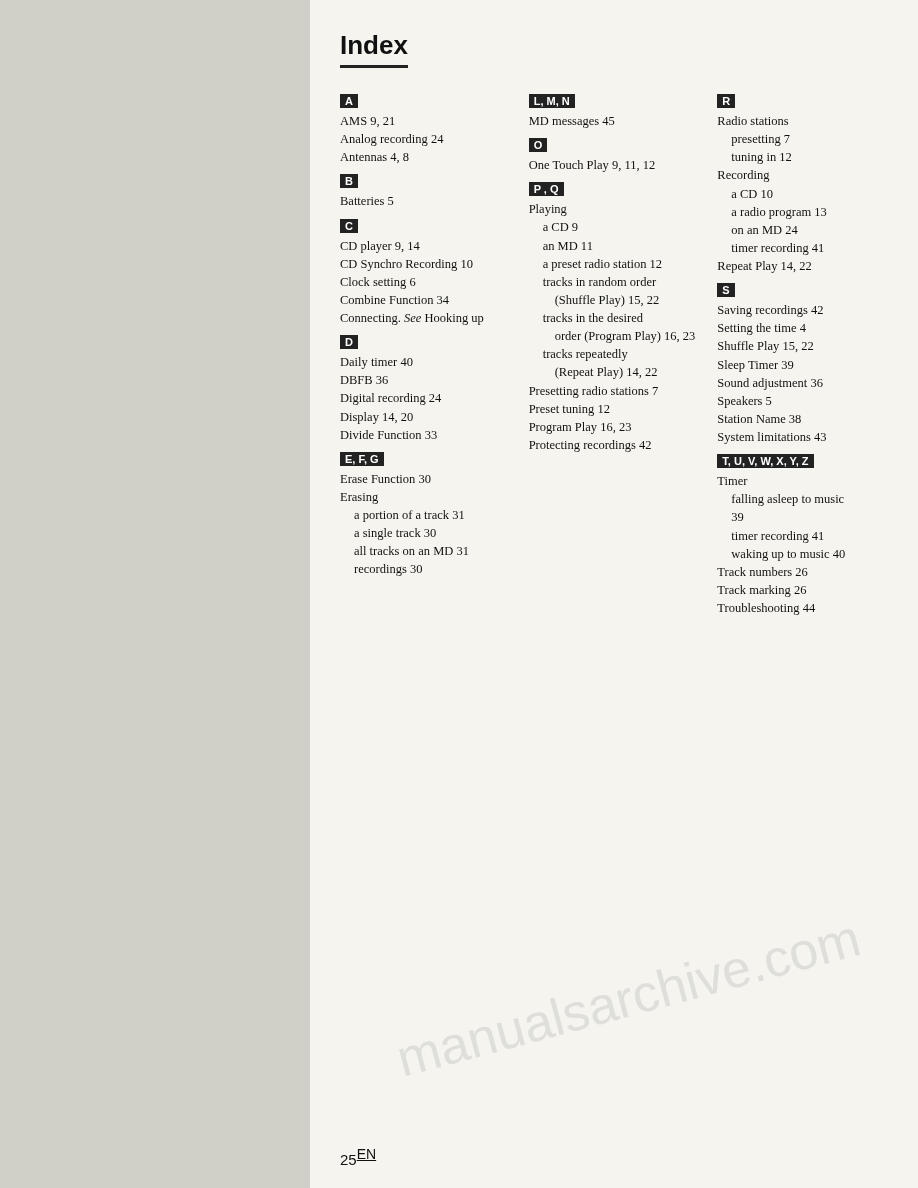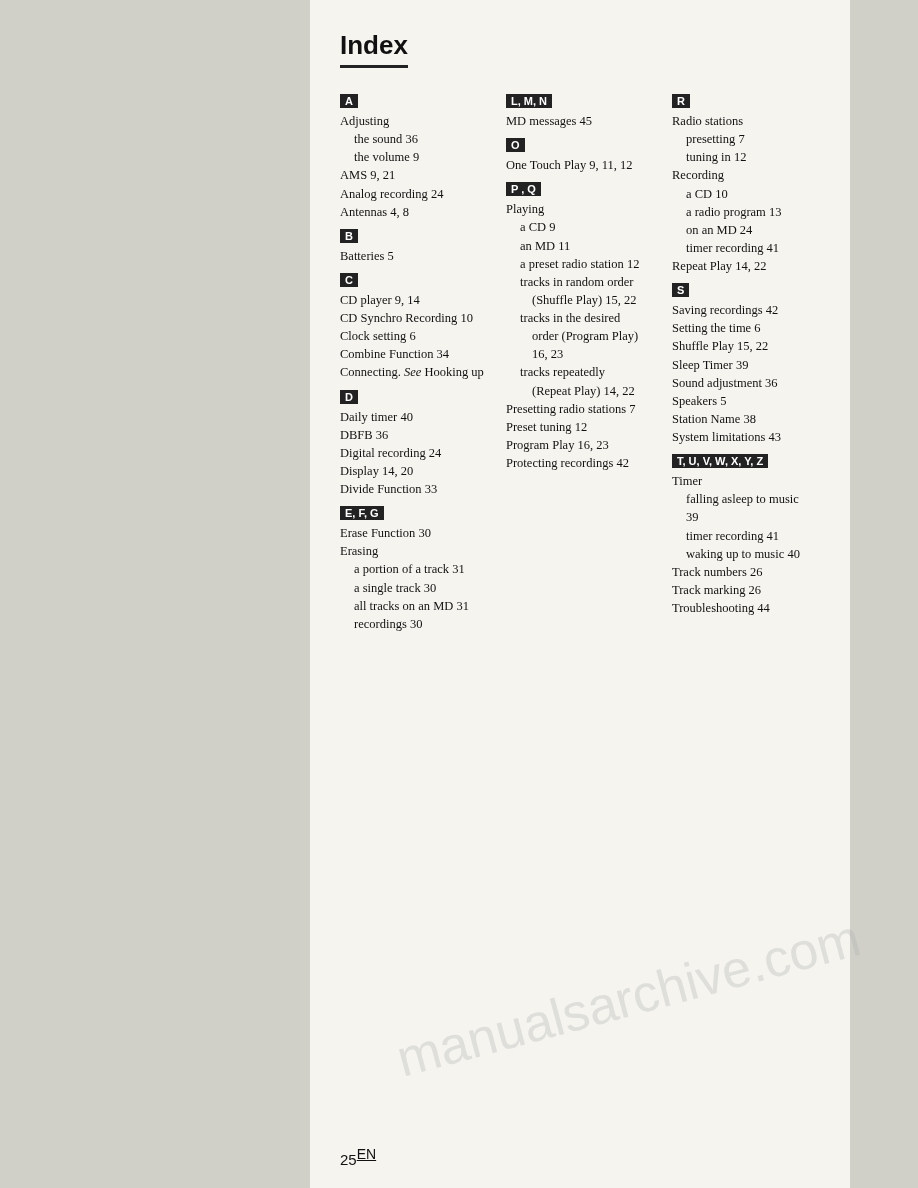--- a/index.html
+++ b/index.html
@@ -10,21 +10,21 @@
       color: #111;
       width: 918px;
       min-height: 1188px;
       position: relative;
     }
     .page {
       background: #f5f4ef;
       position: absolute;
       left: 310px;
       top: 0;
-      width: 540px;
+      width: 608px;
       min-height: 1188px;
       padding: 30px 30px 40px 30px;
     }
     .left-margin {
       position: absolute;
       left: 0;
       top: 0;
       width: 310px;
       height: 1188px;
       background: #d0cfc8;
@@ -99,24 +99,20 @@
 
 <div class="page">
   <h1 class="index-title">Index</h1>
 
   <div class="columns">
 
     <div class="col">
 
       <div>
         <div class="section-header">A</div>
-        <div class="entry">Adjusting<br>
-          <span class="sub">the sound  36</span>
-          <span class="sub">the volume  9</span>
-        </div>
         <div class="entry">AMS  9, 21</div>
         <div class="entry">Analog recording  24</div>
         <div class="entry">Antennas  4, 8</div>
       </div>
 
       <div>
         <div class="section-header">B</div>
         <div class="entry">Batteries  5</div>
       </div>
 
@@ -198,21 +194,21 @@
           <span class="sub">a radio program  13</span>
           <span class="sub">on an MD  24</span>
           <span class="sub">timer recording  41</span>
         </div>
         <div class="entry">Repeat Play  14, 22</div>
       </div>
 
       <div>
         <div class="section-header">S</div>
         <div class="entry">Saving recordings  42</div>
-        <div class="entry">Setting the time  6</div>
+        <div class="entry">Setting the time  4</div>
         <div class="entry">Shuffle Play  15, 22</div>
         <div class="entry">Sleep Timer  39</div>
         <div class="entry">Sound adjustment  36</div>
         <div class="entry">Speakers  5</div>
         <div class="entry">Station Name  38</div>
         <div class="entry">System limitations  43</div>
       </div>
 
       <div>
         <div class="section-header">T, U, V, W, X, Y, Z</div>

